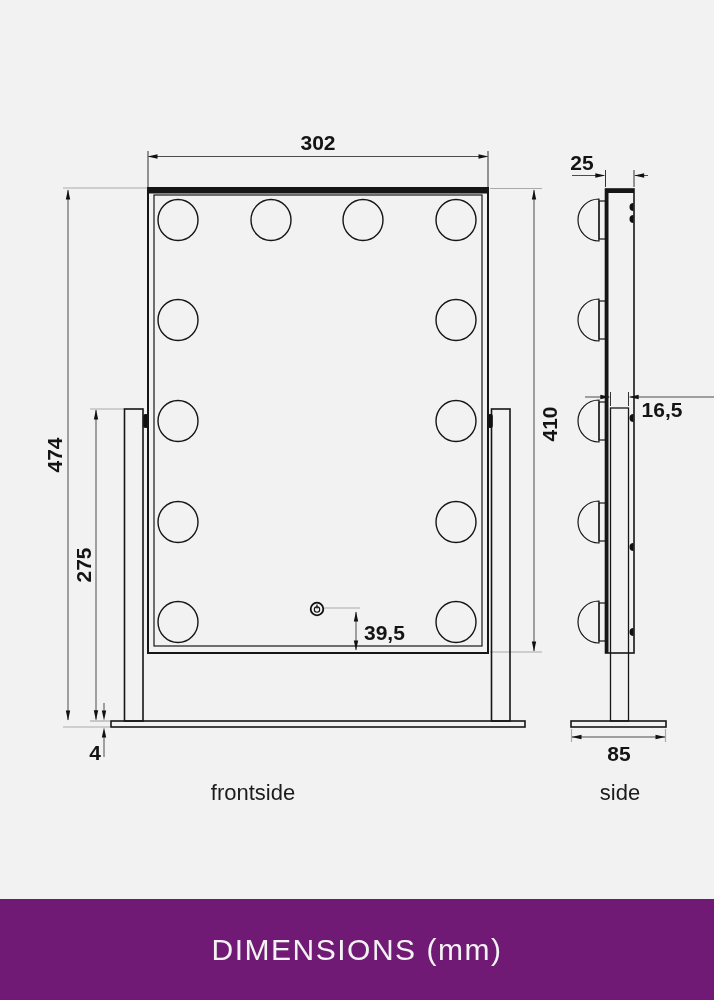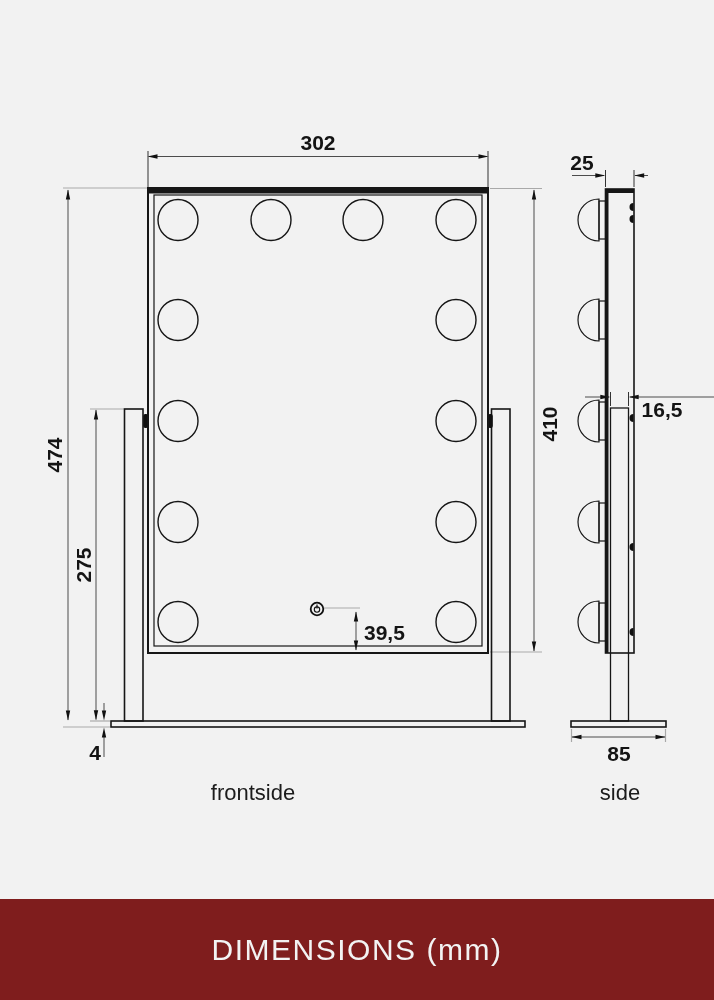--- a/index.html
+++ b/index.html
@@ -14,21 +14,21 @@
   svg text{fill:#141414;}
   .num{font-family:"Liberation Sans",sans-serif;font-size:21px;font-weight:700;}
   .viewlabel{font-family:"Liberation Sans",sans-serif;font-size:22px;font-weight:400;fill:#1c1c1c;}
   .outline{stroke:#161616;fill:none;}
   .dimline{stroke:#4c4c4c;stroke-width:1;fill:none;}
   .extdark{stroke:#333;stroke-width:1;fill:none;}
   .extgray{stroke:#a9a9a9;stroke-width:1.2;fill:none;}
   .arrow{fill:#111;stroke:none;}
   .footer{
     position:absolute;left:0;top:899px;width:714px;height:101px;
-    background:#7f1d1d;
+    background:#701a75;
     display:flex;align-items:center;justify-content:center;
   }
   .footer span{
     color:#f3f3f3;font-size:30px;font-weight:400;letter-spacing:1.5px;
     font-family:"Liberation Sans",sans-serif;
   }
 </style>
 </head>
 <body>
 

